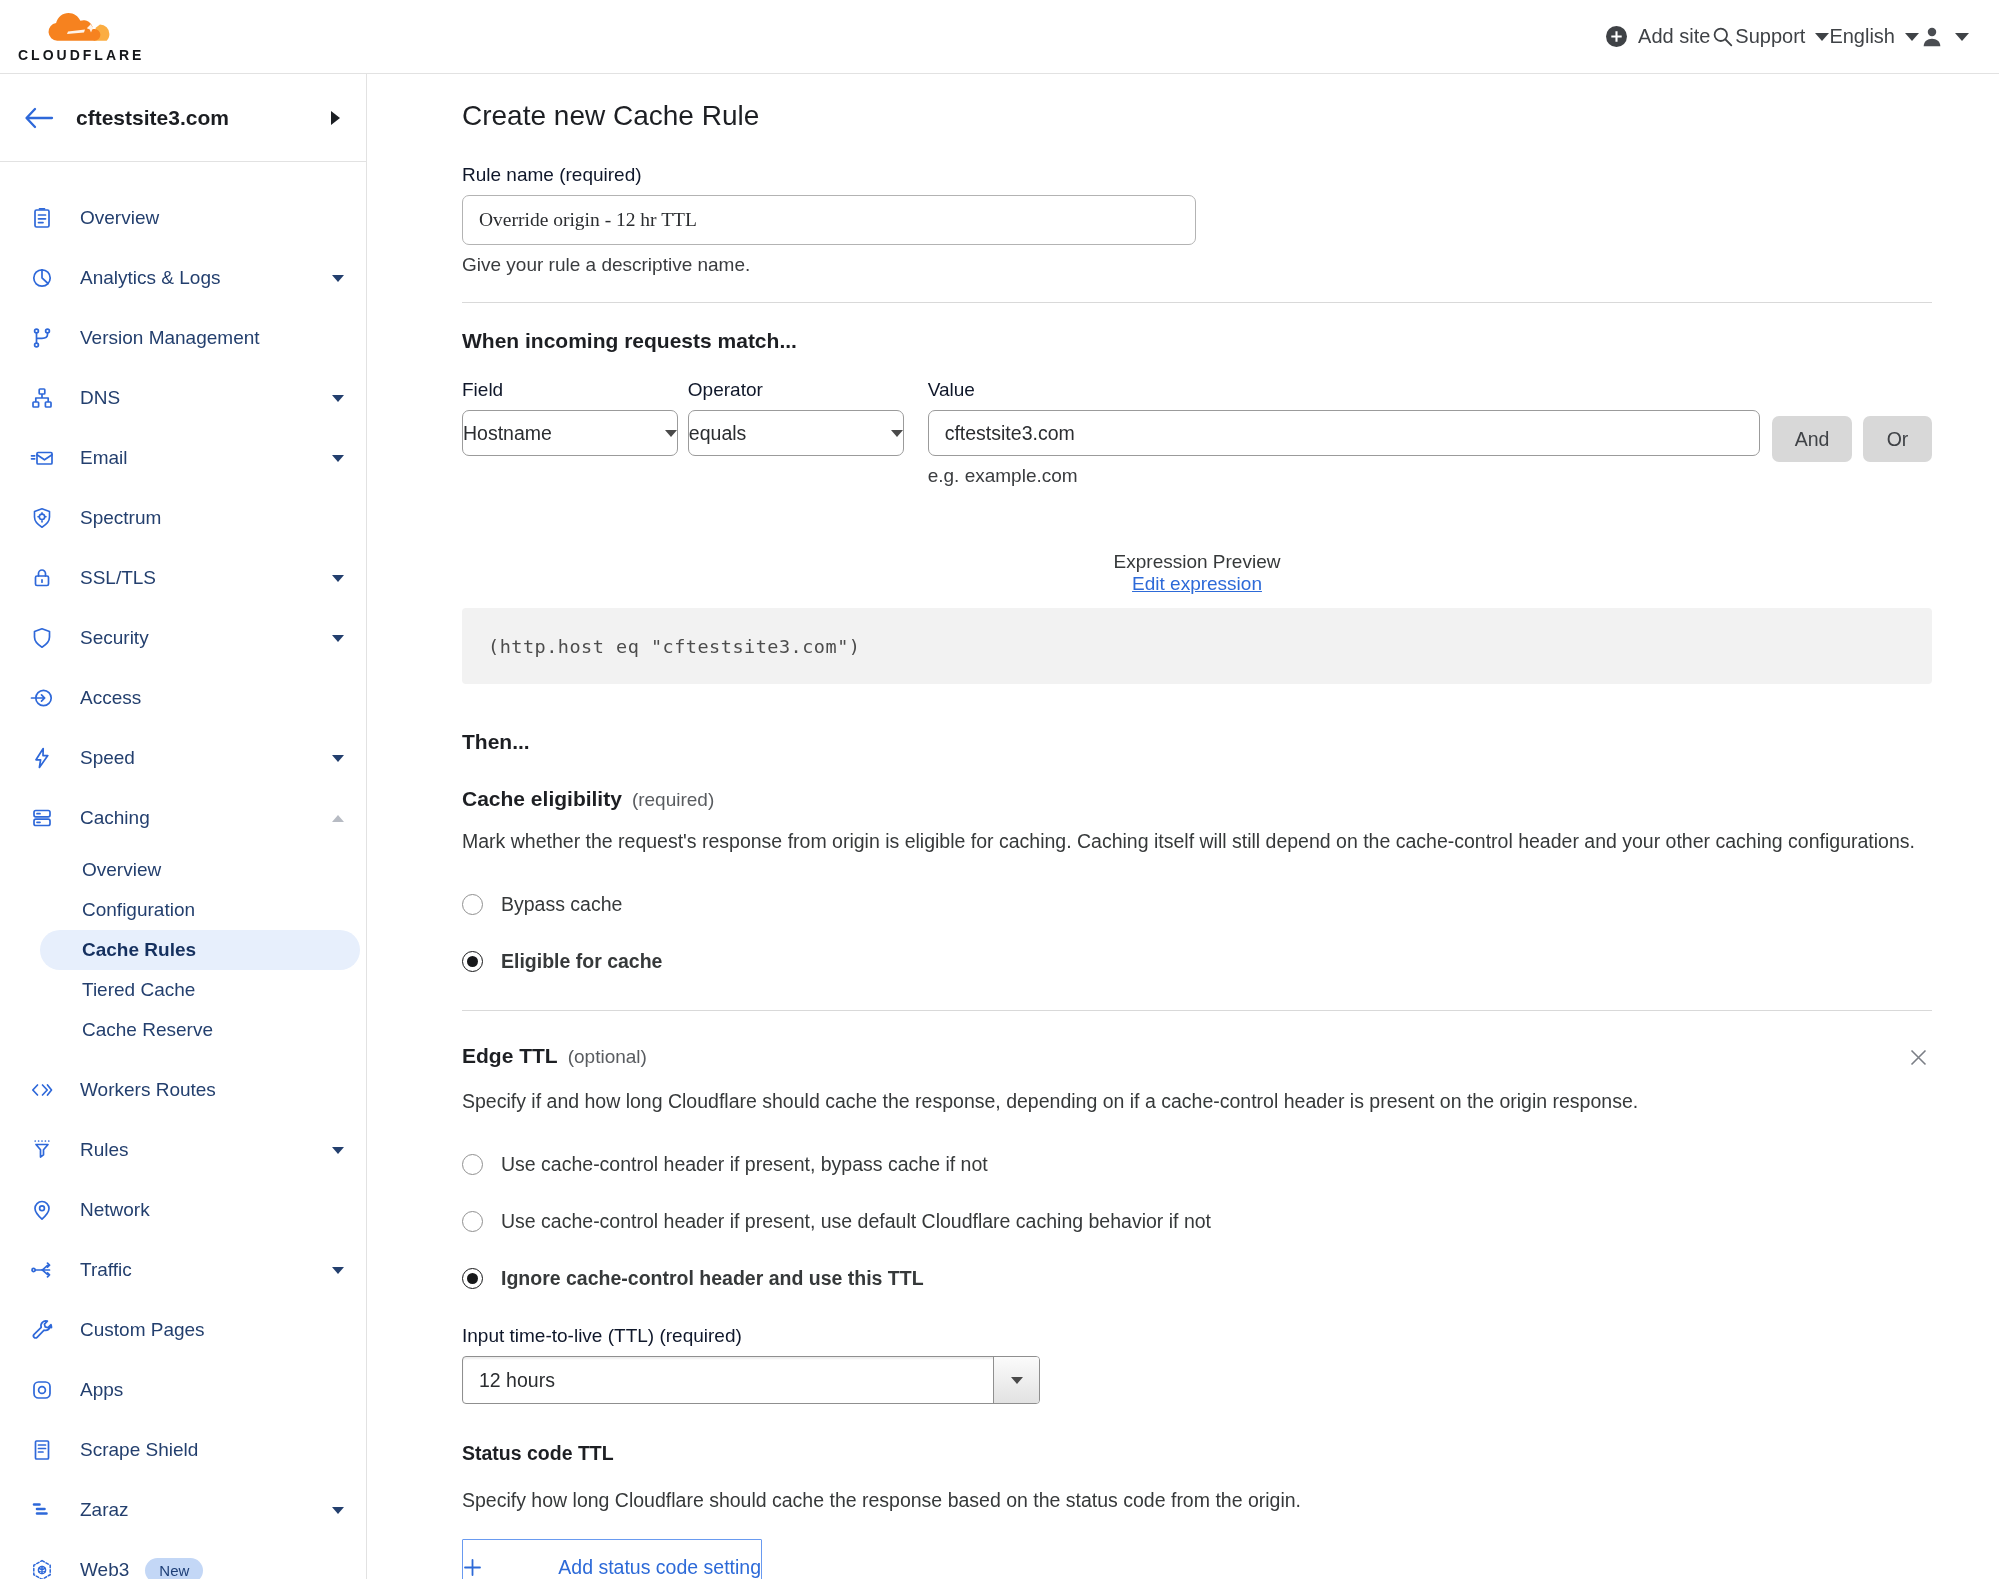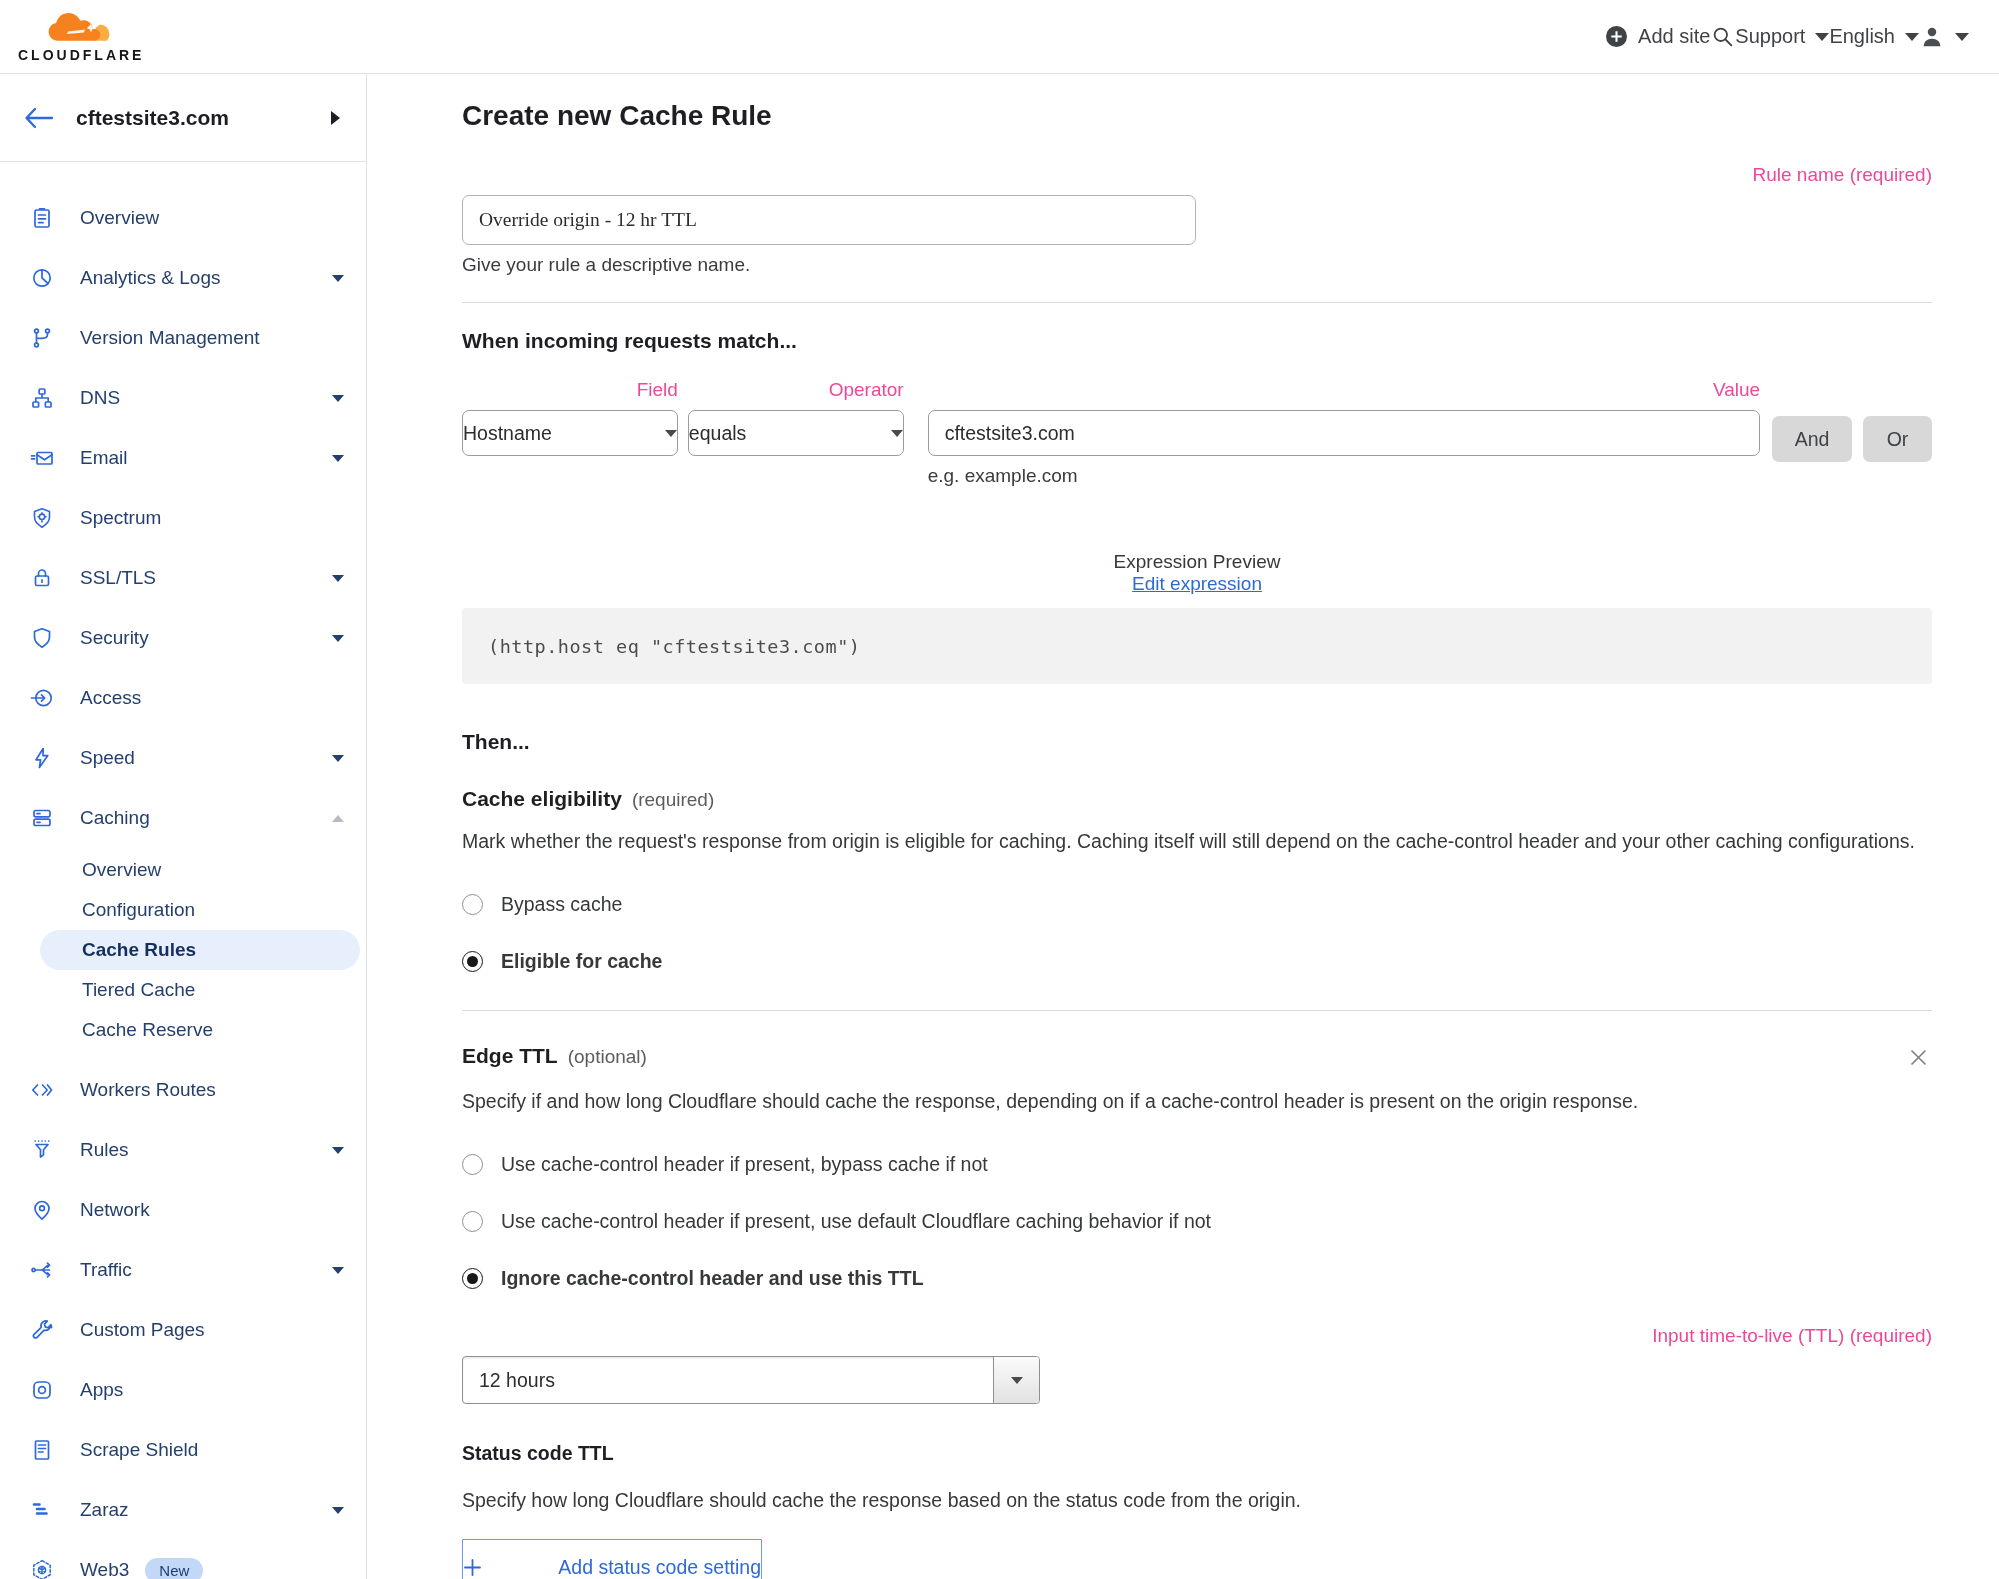--- a/index.html
+++ b/index.html
@@ -29,22 +29,22 @@
   .nav-item .icon { width:24px; height:24px; flex:none; margin-right:26px; color:#2e68d9; }
   .nav-label { flex:1; font-size:19px; }
   .nav-caret { width:0; height:0; border-left:6px solid transparent; border-right:6px solid transparent; border-top:7px solid #233f6e; }
   .nav-caret.up { border-top:none; border-bottom:7px solid #b7bbc3; }
   .sub-list { list-style:none; margin:2px 0 10px; }
   .sub-item { height:40px; display:flex; align-items:center; padding-left:82px; font-size:19px; color:#233f6e; cursor:pointer; }
   .sub-item.active { margin:0 6px 0 40px; padding-left:42px; border-radius:999px; background:#e7effc; font-weight:bold; color:#15305f; }
   .badge-new { margin-left:16px; background:#c3d7f6; color:#1e3f77; font-size:15px; padding:4px 14px; border-radius:999px; }
 
   
-  h1.page-title { font-size:28px; font-weight:bold; color:#1d1f23; margin-bottom:32px; }
-  .field-label { font-size:19px; color:#ec4899; margin-bottom:9px;text-align:right; }
+  h1.page-title { font-size:28px; font-weight:normal; color:#1d1f23; margin-bottom:32px; }
+  .field-label { font-size:19px; color:#0f172a; margin-bottom:9px; }
   .text-input { width:734px; height:50px; border:1px solid #b3b3b3; border-radius:7px; padding:0 16px; font-size:19.5px; color:#2b2d30; font-family:Liberation Serif, serif; background:#fff; }
   .help-text { font-size:19px; color:#3a3c3f; margin-top:9px; }
   .divider { border:none; border-top:1px solid #d9d9d9; margin:26px 0 0; }
   h2.section { font-size:21px; font-weight:bold; color:#1d1f23; }
   .match-head { margin-top:26px; margin-bottom:26px; }
 
   .match-row { display:flex; align-items:flex-start; }
   .col-field { width:216px; margin-right:10px; }
   .col-operator { width:216px; margin-right:24px; }
   .col-value { width:833px; margin-right:12px; }

